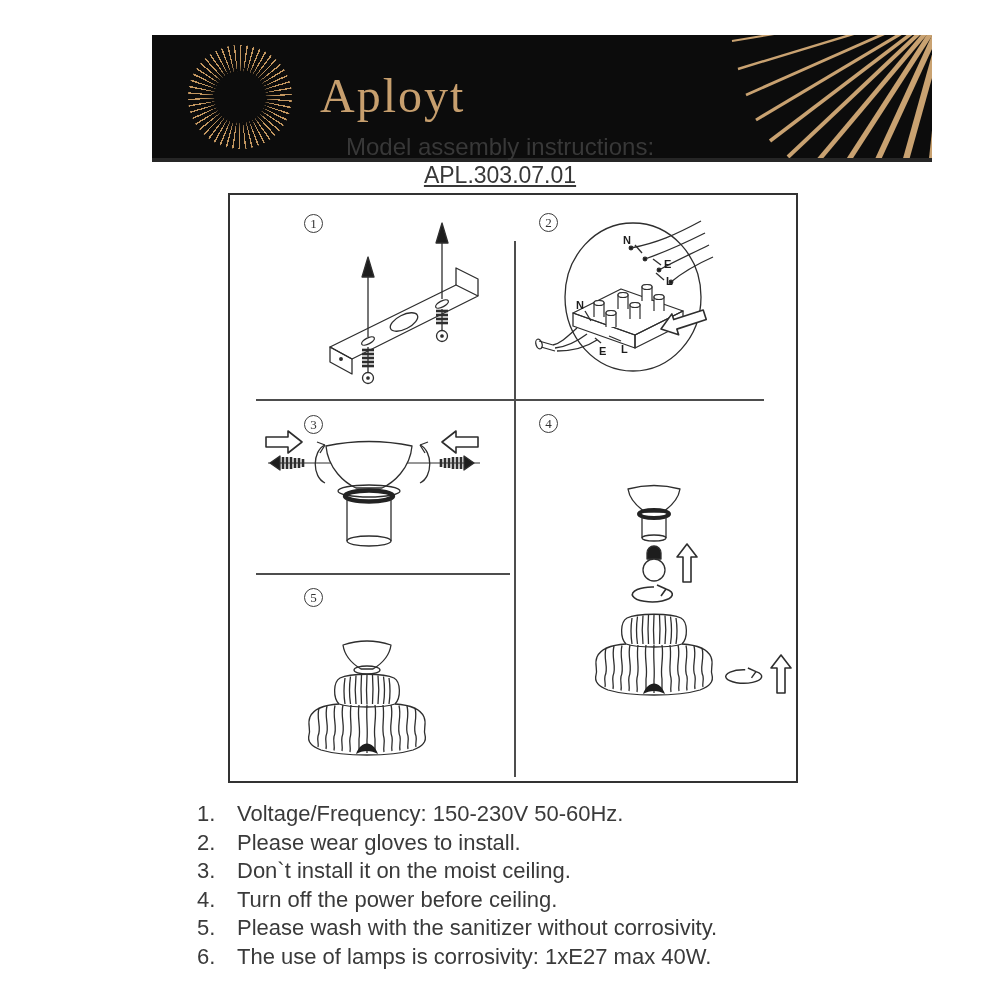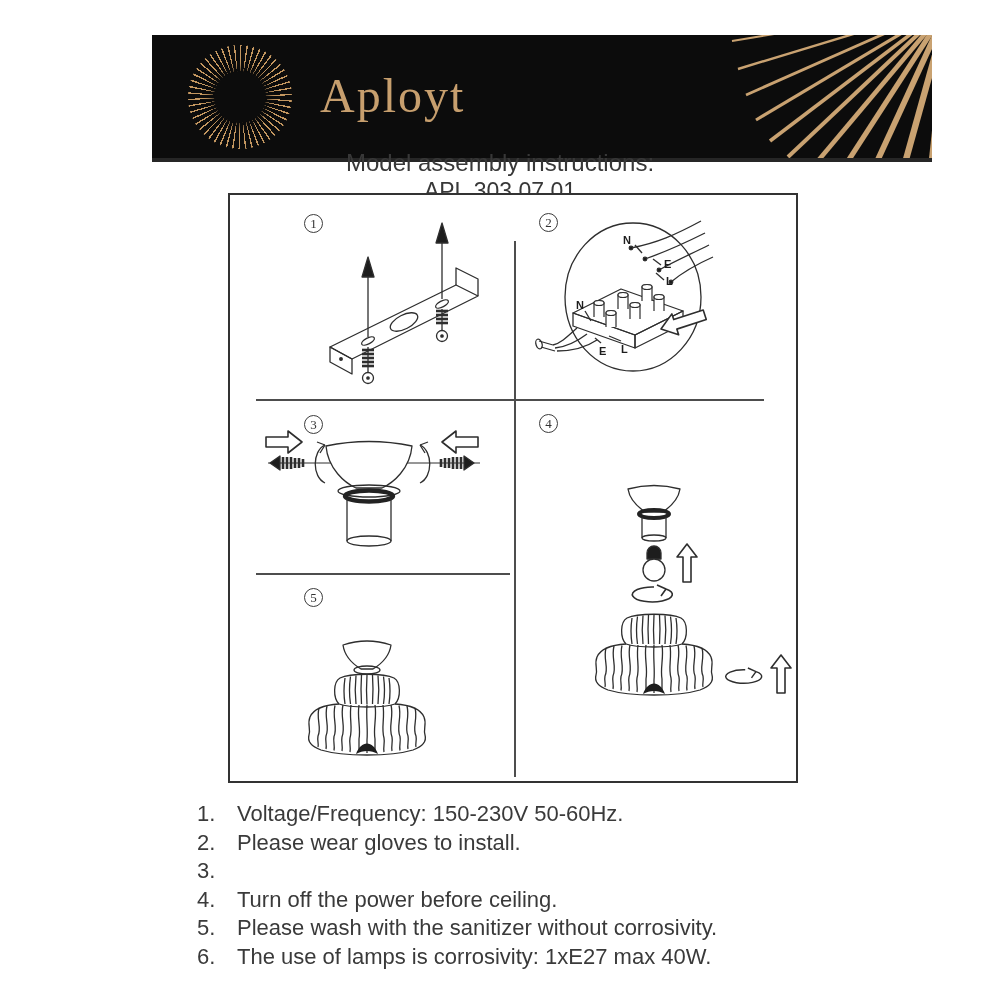--- a/index.html
+++ b/index.html
@@ -19,21 +19,21 @@
   .sunburst-core{
     position:absolute;left:26px;top:26px;width:52px;height:52px;border-radius:50%;
     background:#0c0c0c;box-shadow:0 0 8px 2px #0c0c0c;
   }
   .brand{
     position:absolute;left:168px;top:28px;height:66px;line-height:66px;
     font-family:"Liberation Serif", serif;font-size:48px;letter-spacing:2px;color:#c79f6e;
   }
   .rays{position:absolute;right:0;top:0;width:360px;height:123px;}
   
-  .heading{position:absolute;left:0;top:132px;width:1000px;text-align:center;margin-top:16px;}
+  .heading{position:absolute;left:0;top:132px;width:1000px;text-align:center;}
   .heading .l1{font-size:24px;line-height:29px;color:#383838;}
   .heading .l2{font-size:23px;line-height:28px;color:#383838;text-decoration:underline;}
   
   .dbox{
     position:absolute;left:228px;top:193px;width:566px;height:586px;
     border:2px solid #333;background:#fff;
   }
   .div-v{position:absolute;left:284px;top:46px;width:2px;height:536px;background:#4d4d4d;}
   .div-h1{position:absolute;left:26px;top:204px;width:508px;height:2px;background:#4d4d4d;}
   .div-h2{position:absolute;left:26px;top:378px;width:254px;height:2px;background:#4d4d4d;}
@@ -297,20 +297,21 @@
   <div class="row">
     <span class="num">1.</span>
     <span class="txt">Voltage/Frequency: 150-230V 50-60Hz.</span>
   </div>
   <div class="row">
     <span class="num">2.</span>
     <span class="txt">Please wear gloves to install.</span>
   </div>
   <div class="row">
     <span class="num">3.</span>
+    <span class="txt">Don`t install it on the moist ceiling.</span>
   </div>
   <div class="row">
     <span class="num">4.</span>
     <span class="txt">Turn off the power before ceiling.</span>
   </div>
   <div class="row">
     <span class="num">5.</span>
     <span class="txt">Please wash with the sanitizer without corrosivity.</span>
   </div>
   <div class="row">

